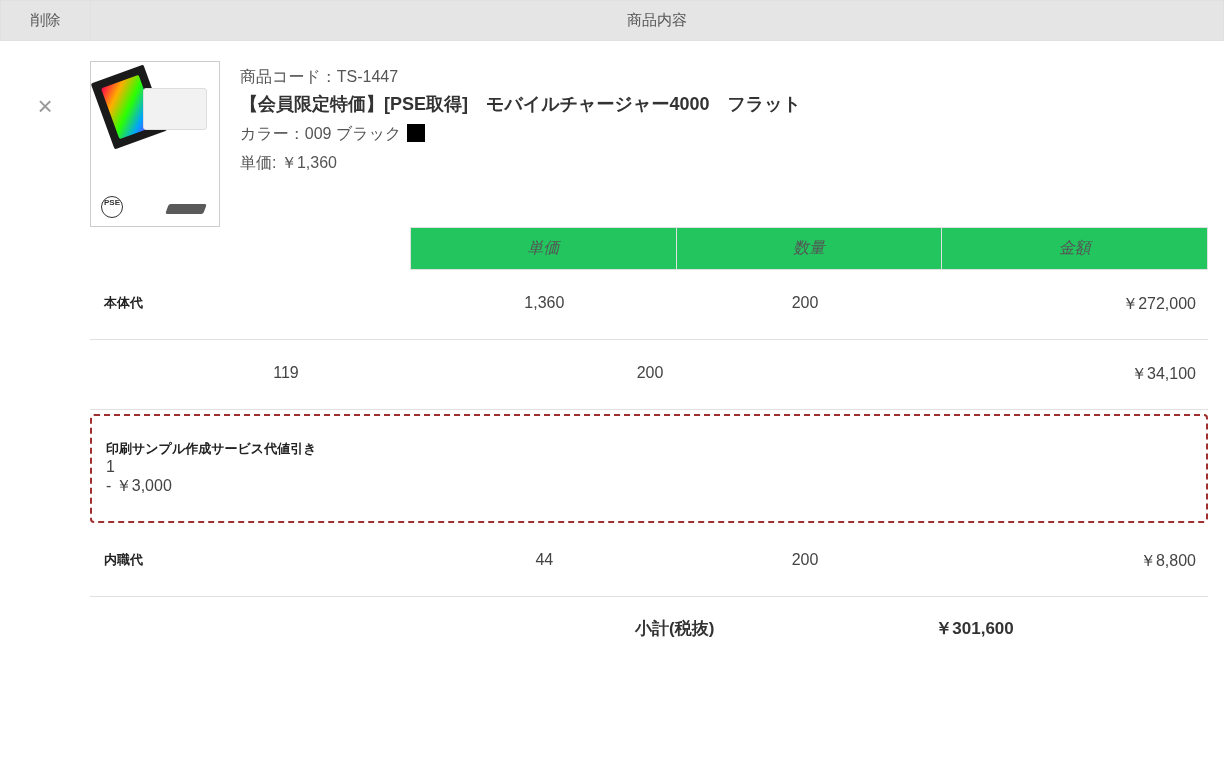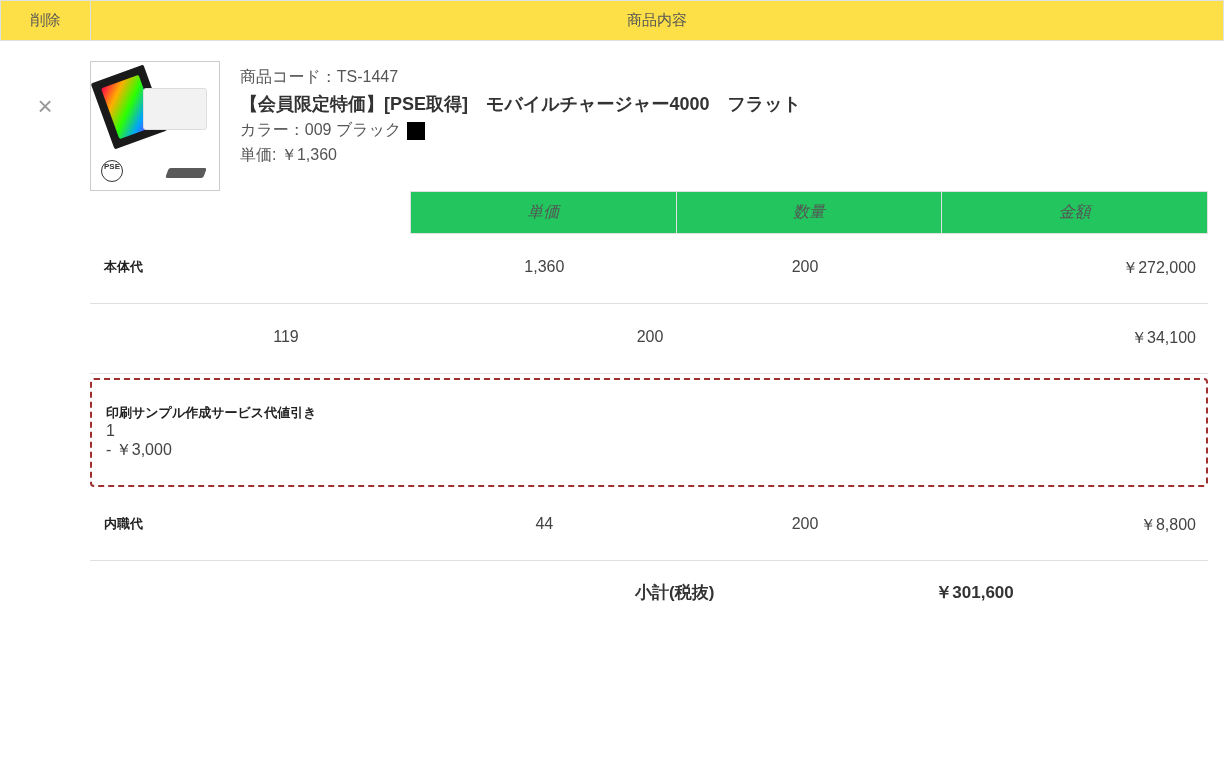--- a/index.html
+++ b/index.html
@@ -8,21 +8,21 @@
     padding: 0;
     font-family: "Hiragino Kaku Gothic ProN", "Meiryo", sans-serif;
     font-size: 16px;
     color: #333;
     background: #fff;
     width: 1224px;
   }
   .header-row {
     display: flex;
     border: 1px solid #e0e0e0;
-    background: #fde047;
+    background: #e5e5e5;
   }
   .header-delete {
     width: 90px;
     text-align: center;
     padding: 10px 0;
     border-right: 1px solid #e0e0e0;
     color: #555;
     font-size: 15px;
   }
   .header-content {
@@ -44,21 +44,21 @@
     padding-top: 30px;
   }
   .delete-x {
     font-size: 26px;
     color: #999;
     cursor: pointer;
     font-weight: 300;
   }
   .thumb {
     width: 130px;
-    height: 130px;
+    height: 166px;
     border: 1px solid #ccc;
     margin-right: 20px;
     position: relative;
     background: #fff;
     padding: 6px;
   }
   .thumb-inner {
     position: relative;
     width: 100%;
     height: 100%;
@@ -103,21 +103,21 @@
     position: absolute;
     bottom: 6px; right: 8px;
     width: 38px; height: 10px;
     background: #5a5a5a;
     border-radius: 2px;
     transform: skewX(-20deg);
   }
   .product-info { flex: 1; }
   .pcode { color: #555; margin: 6px 0 4px 0; }
   .pname { font-weight: bold; font-size: 18px; margin: 4px 0; }
-  .pcolor { color: #555; margin: 0 0; display:flex; align-items:center; gap:6px;}
+  .pcolor { color: #555; margin: 8px 0; display:flex; align-items:flex-start; gap:6px;}
   .swatch { display:inline-block; width:18px;height:18px;background:#000;}
   .pprice { color: #555; margin: 4px 0 10px 0; }
 
   .content-col {
     flex: 1;
   }
 
   .price-table {
     margin-left: 90px;
     width: calc(100% - 90px - 16px);

